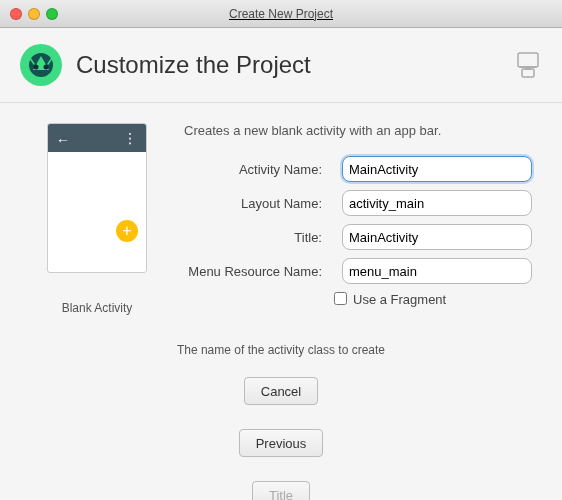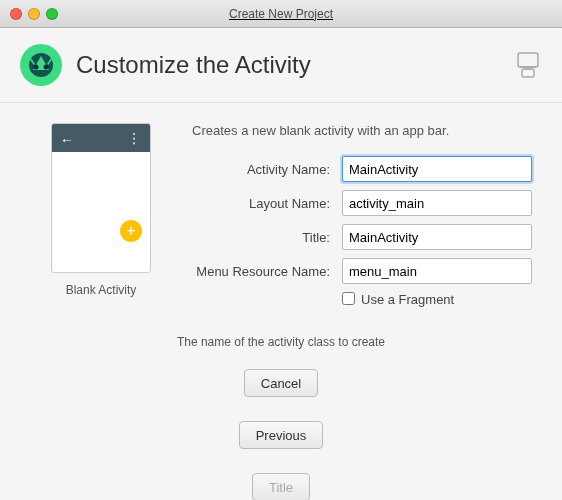--- a/index.html
+++ b/index.html
@@ -135,21 +135,21 @@
       right: 8px;
       display: flex;
       align-items: center;
       justify-content: center;
       color: #fff;
       font-size: 16px;
       font-weight: 300;
       line-height: 1;
     }
     .activity-label {
-      margin-top: 10px;
+      margin-top: 28px;
       font-size: 12px;
       color: #555;
       text-align: center;
     }
 
     
     .right-panel {
       flex: 1;
     }
     .description {
@@ -167,25 +167,26 @@
       text-align: right;
       padding-right: 12px;
       font-size: 13px;
       color: #444;
       flex-shrink: 0;
     }
     .form-input {
       flex: 1;
       height: 26px;
       border: 1px solid #bbb;
-      border-radius: 2px;
+      border-radius: 8px;
       padding: 0 6px;
       font-size: 13px;
       background: #fff;
       outline: none;
+      margin-left: 8px;
     }
     .form-input.focused {
       border-color: #4a90d9;
       box-shadow: 0 0 0 2px rgba(74,144,217,0.3);
     }
     .checkbox-row {
       display: flex;
       align-items: flex-start;
       margin-top: 8px;
       padding-left: 150px;
@@ -267,21 +268,21 @@
 
     <svg class="header-logo" viewBox="0 0 42 42">
       <circle cx="21" cy="21" r="21" fill="#3ddc84"></circle>
       <circle cx="21" cy="21" r="12" fill="#073042" opacity="0.8"></circle>
       <path d="M13 26 L21 12 L29 26 Z" fill="#3ddc84"></path>
       <circle cx="16" cy="23" r="2.5" fill="#073042"></circle>
       <circle cx="26" cy="23" r="2.5" fill="#073042"></circle>
       <path d="M10 14 L14 20" stroke="#3ddc84" stroke-width="1.5" stroke-linecap="round"></path>
       <path d="M32 14 L28 20" stroke="#3ddc84" stroke-width="1.5" stroke-linecap="round"></path>
     </svg>
-    <span class="header-title">Customize the Activity</span>
+    <span class="header-title">Customize the Project</span>
     <div class="header-device-icon">
       <svg class="device-icon-svg" viewBox="0 0 28 28" fill="none">
         <rect x="4" y="3" width="20" height="14" rx="2" stroke="#aaa" stroke-width="1.5" fill="none"></rect>
         <rect x="8" y="19" width="12" height="8" rx="1.5" stroke="#aaa" stroke-width="1.5" fill="none"></rect>
         <line x1="6" y1="17" x2="22" y2="17" stroke="#aaa" stroke-width="1.5"></line>
         <line x1="11" y1="19" x2="17" y2="19" stroke="#aaa" stroke-width="1.5"></line>
       </svg>
     </div>
   </div>
 

